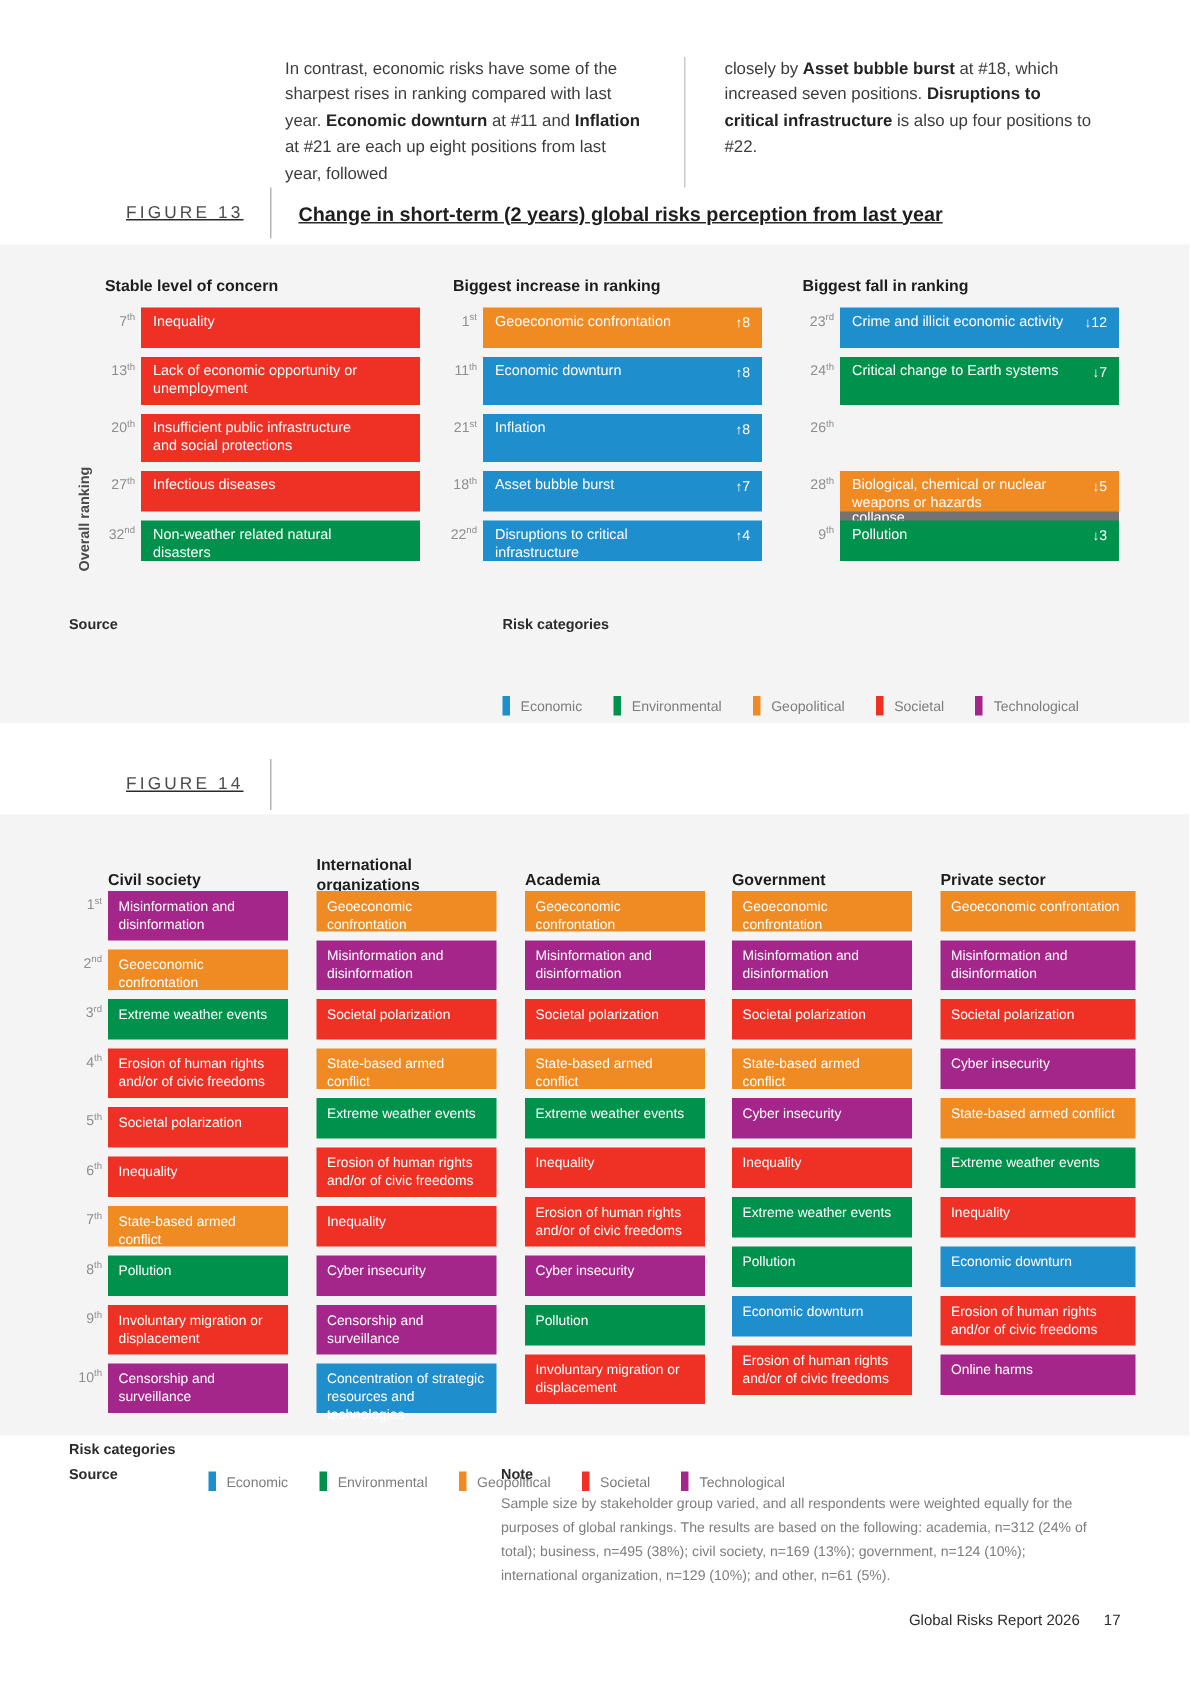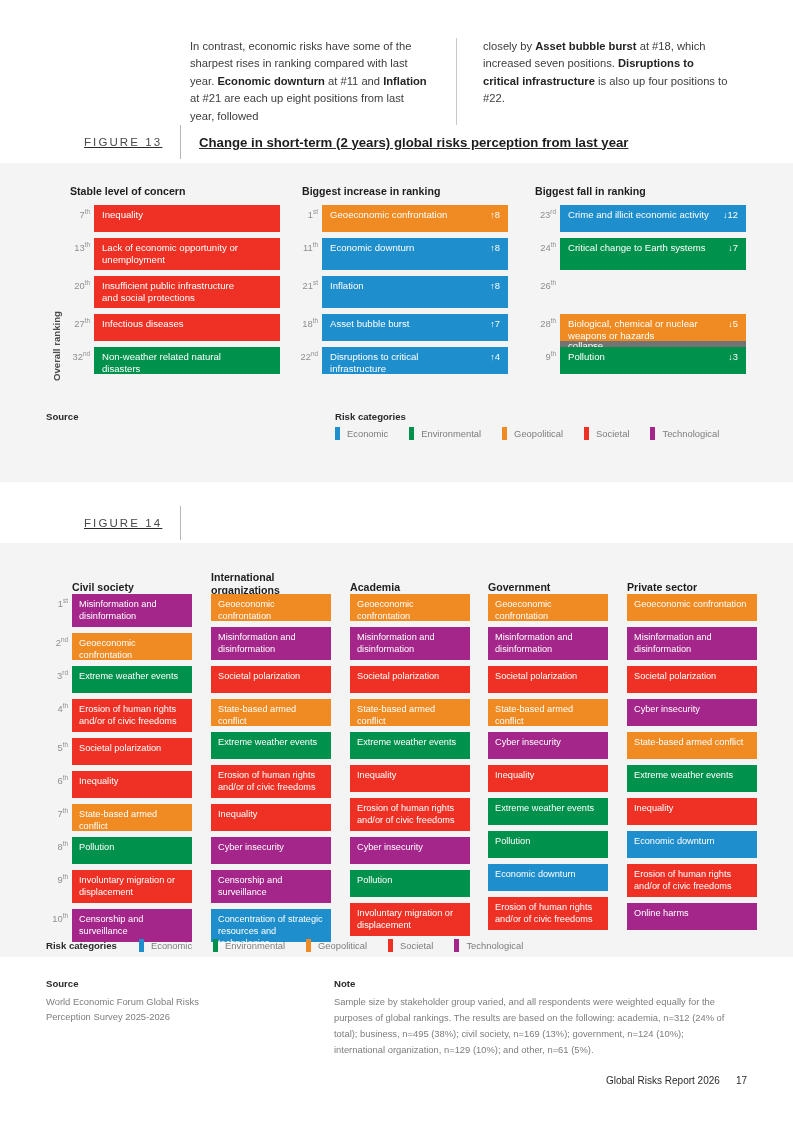--- a/index.html
+++ b/index.html
@@ -148,21 +148,21 @@
     font-size: 9.6px;
     font-weight: bold;
     color: #2b2b2b;
     margin-bottom: 5px;
   }
   .src-line {
     font-size: 9.4px;
     line-height: 15px;
     color: #7d7d7d;
   }
-  .legend-row { display: flex; align-items: center; gap: 0px; }
+  .legend-row { display: flex; align-items: center; gap: 0px; margin-top: 42px; }
   .legend-item {
     display: flex;
     align-items: center;
     margin-right: 21px;
     white-space: nowrap;
   }
   .legend-swatch {
     width: 5px;
     height: 13px;
     margin-right: 7px;
@@ -597,24 +597,20 @@
         <div class="legend-item">
           <span class="legend-swatch" style="background:#a4268a;"></span>
           <span class="legend-text">Technological</span>
         </div>
       </div>
   </div>
 </div>
 
 <div style="position:absolute; left:46px; top:978px;">
   <div class="src-title">Source</div>
-  <div id="f14-src-lines">
-      <div class="src-line">World Economic Forum Global Risks</div>
-      <div class="src-line">Perception Survey 2025-2026</div>
-    </div>
 </div>
 
 <div style="position:absolute; left:334px; top:978px;">
   <div class="src-title">Note</div>
   <div class="note-body">Sample size by stakeholder group varied, and all respondents were weighted equally for the purposes of global rankings. The results are based on the following: academia, n=312 (24% of total); business, n=495 (38%); civil society, n=169 (13%); government, n=124 (10%); international organization, n=129 (10%); and other, n=61 (5%).</div>
 </div>
 
 <div class="footer">
   <span>Global Risks Report 2026</span><span class="pg">17</span>
 </div>

